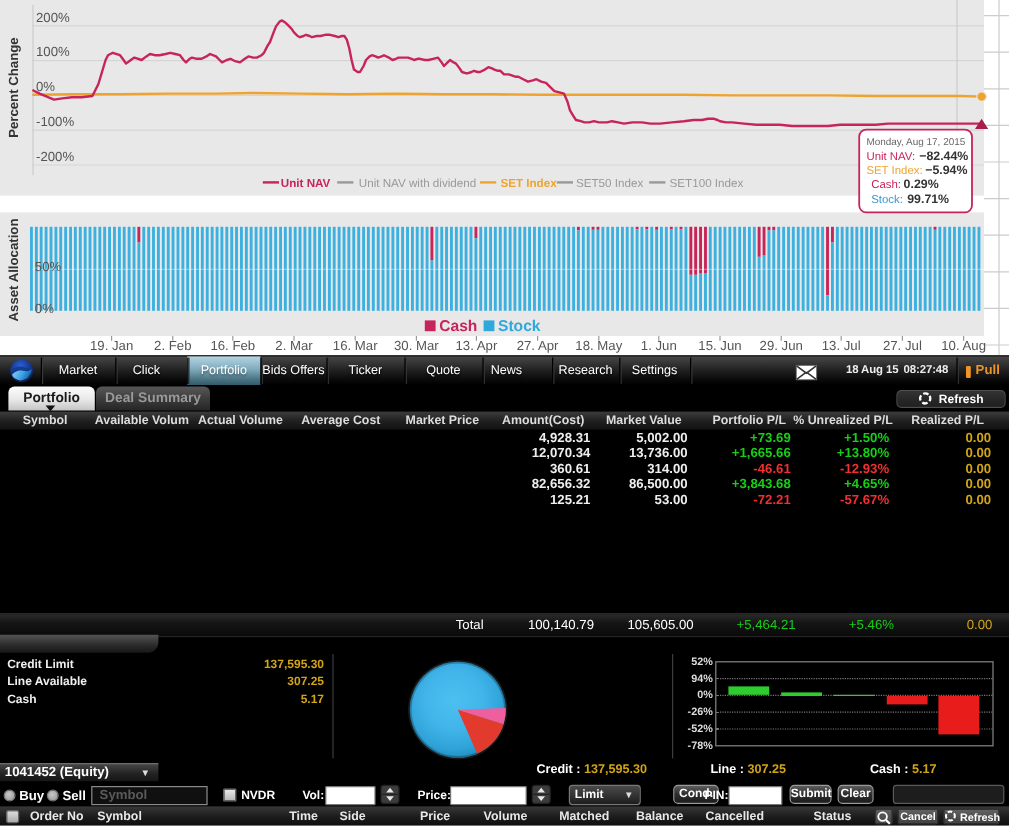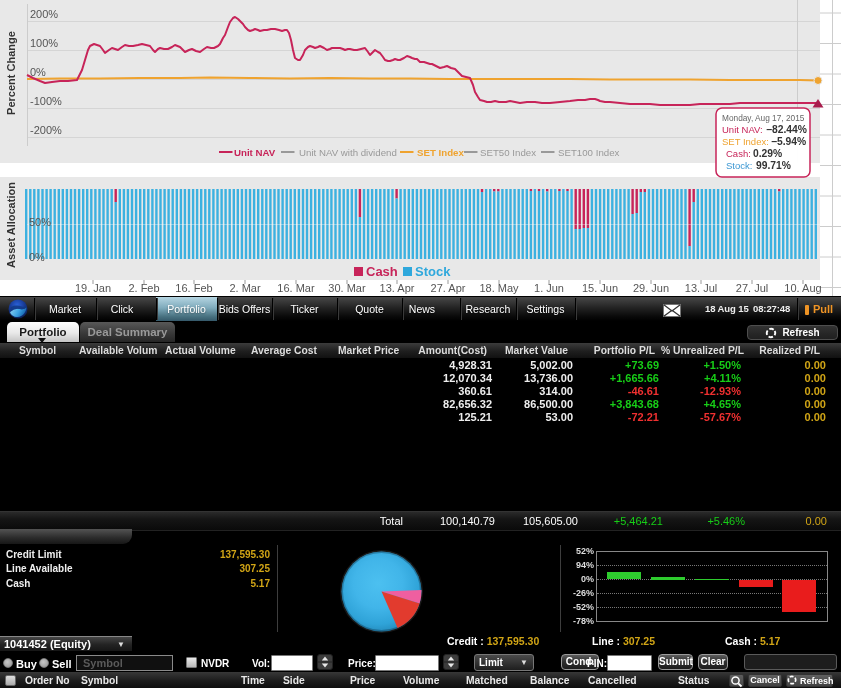--- a/index.html
+++ b/index.html
@@ -479,21 +479,21 @@
         <span class="c1">4,928.31</span>
         <span class="c2">5,002.00</span>
         <span class="c3 g">+73.69</span>
         <span class="c4 g">+1.50%</span>
         <span class="c5 y">0.00</span>
       </div>
 <div class="trow" style="top:76px">
         <span class="c1">12,070.34</span>
         <span class="c2">13,736.00</span>
         <span class="c3 g">+1,665.66</span>
-        <span class="c4 g">+4.11%</span>
+        <span class="c4 g">+13.80%</span>
         <span class="c5 y">0.00</span>
       </div>
 <div class="trow" style="top:89px">
         <span class="c1">360.61</span>
         <span class="c2">314.00</span>
         <span class="c3 rd">-46.61</span>
         <span class="c4 rd">-12.93%</span>
         <span class="c5 y">0.00</span>
       </div>
 <div class="trow" style="top:102px">

